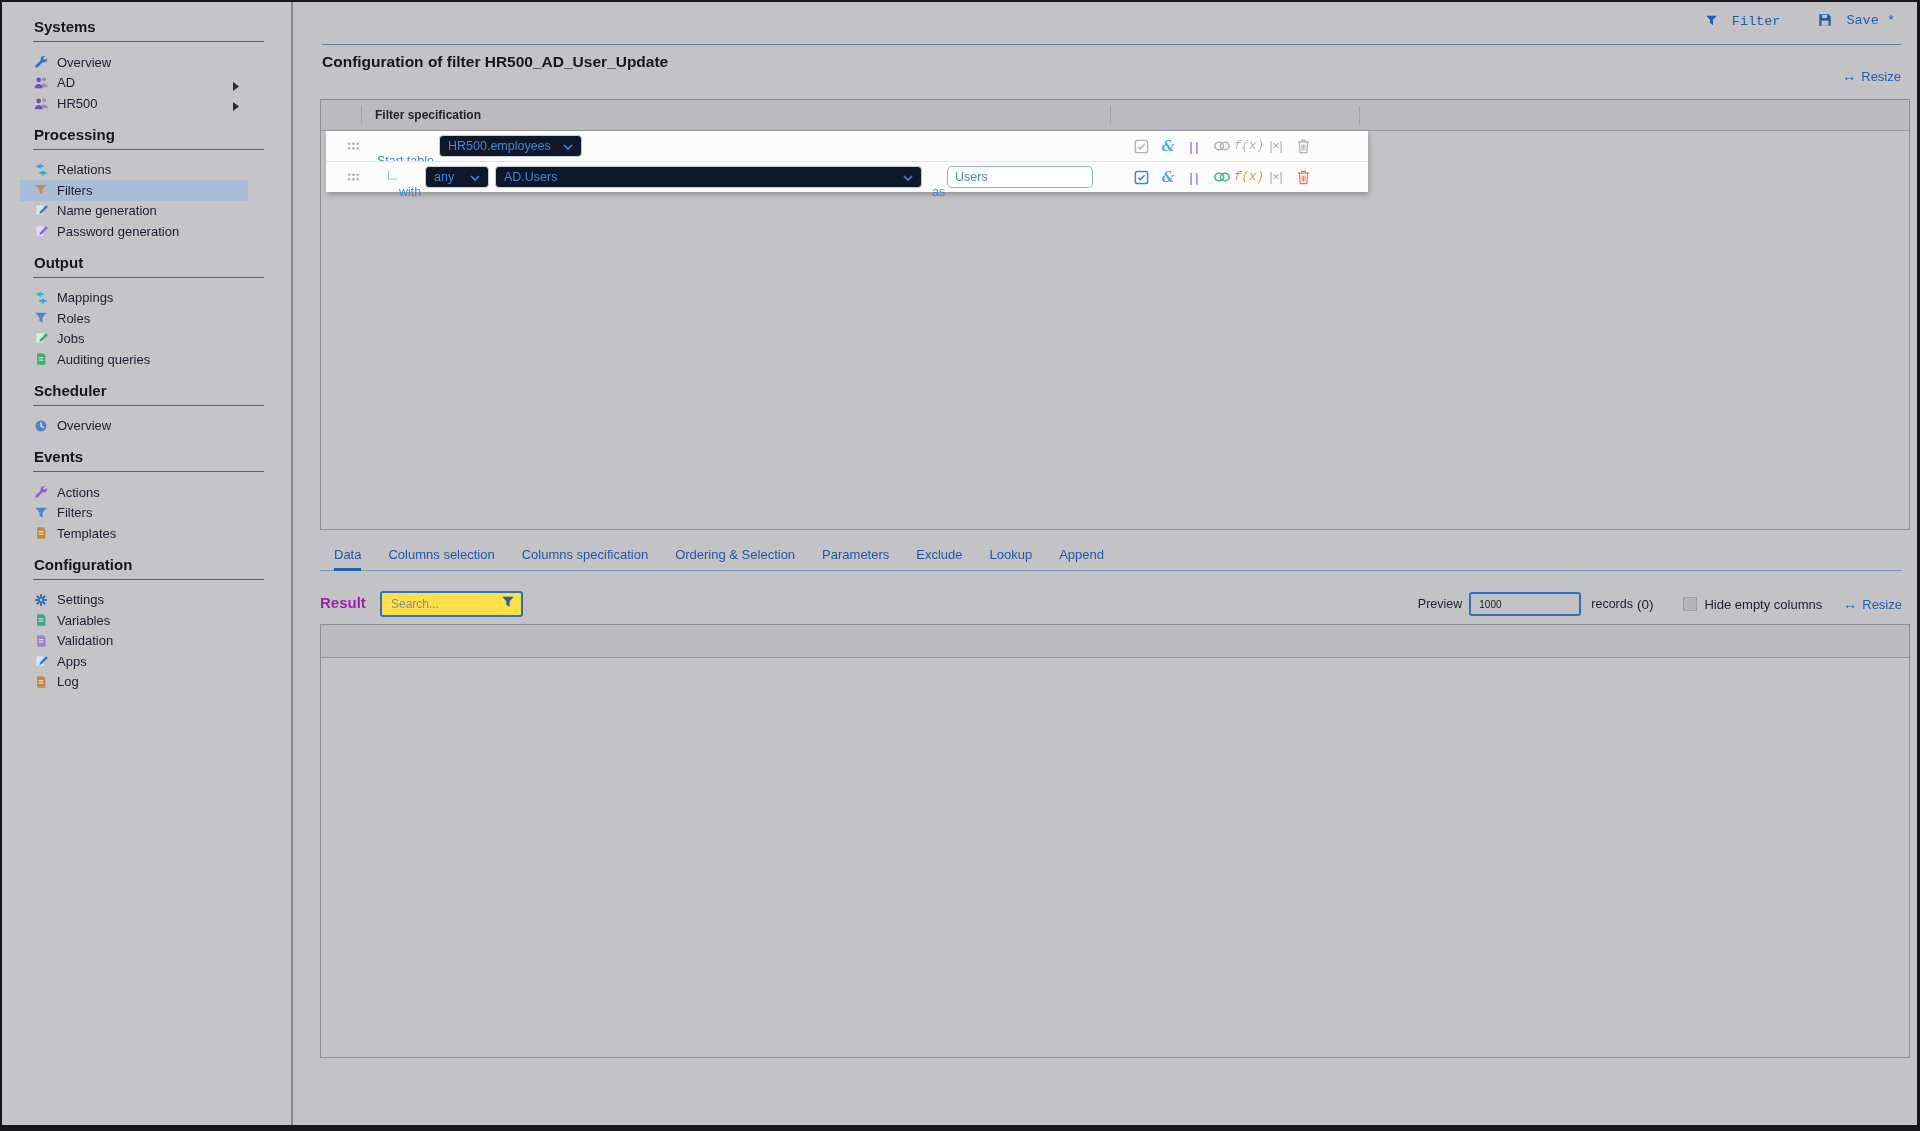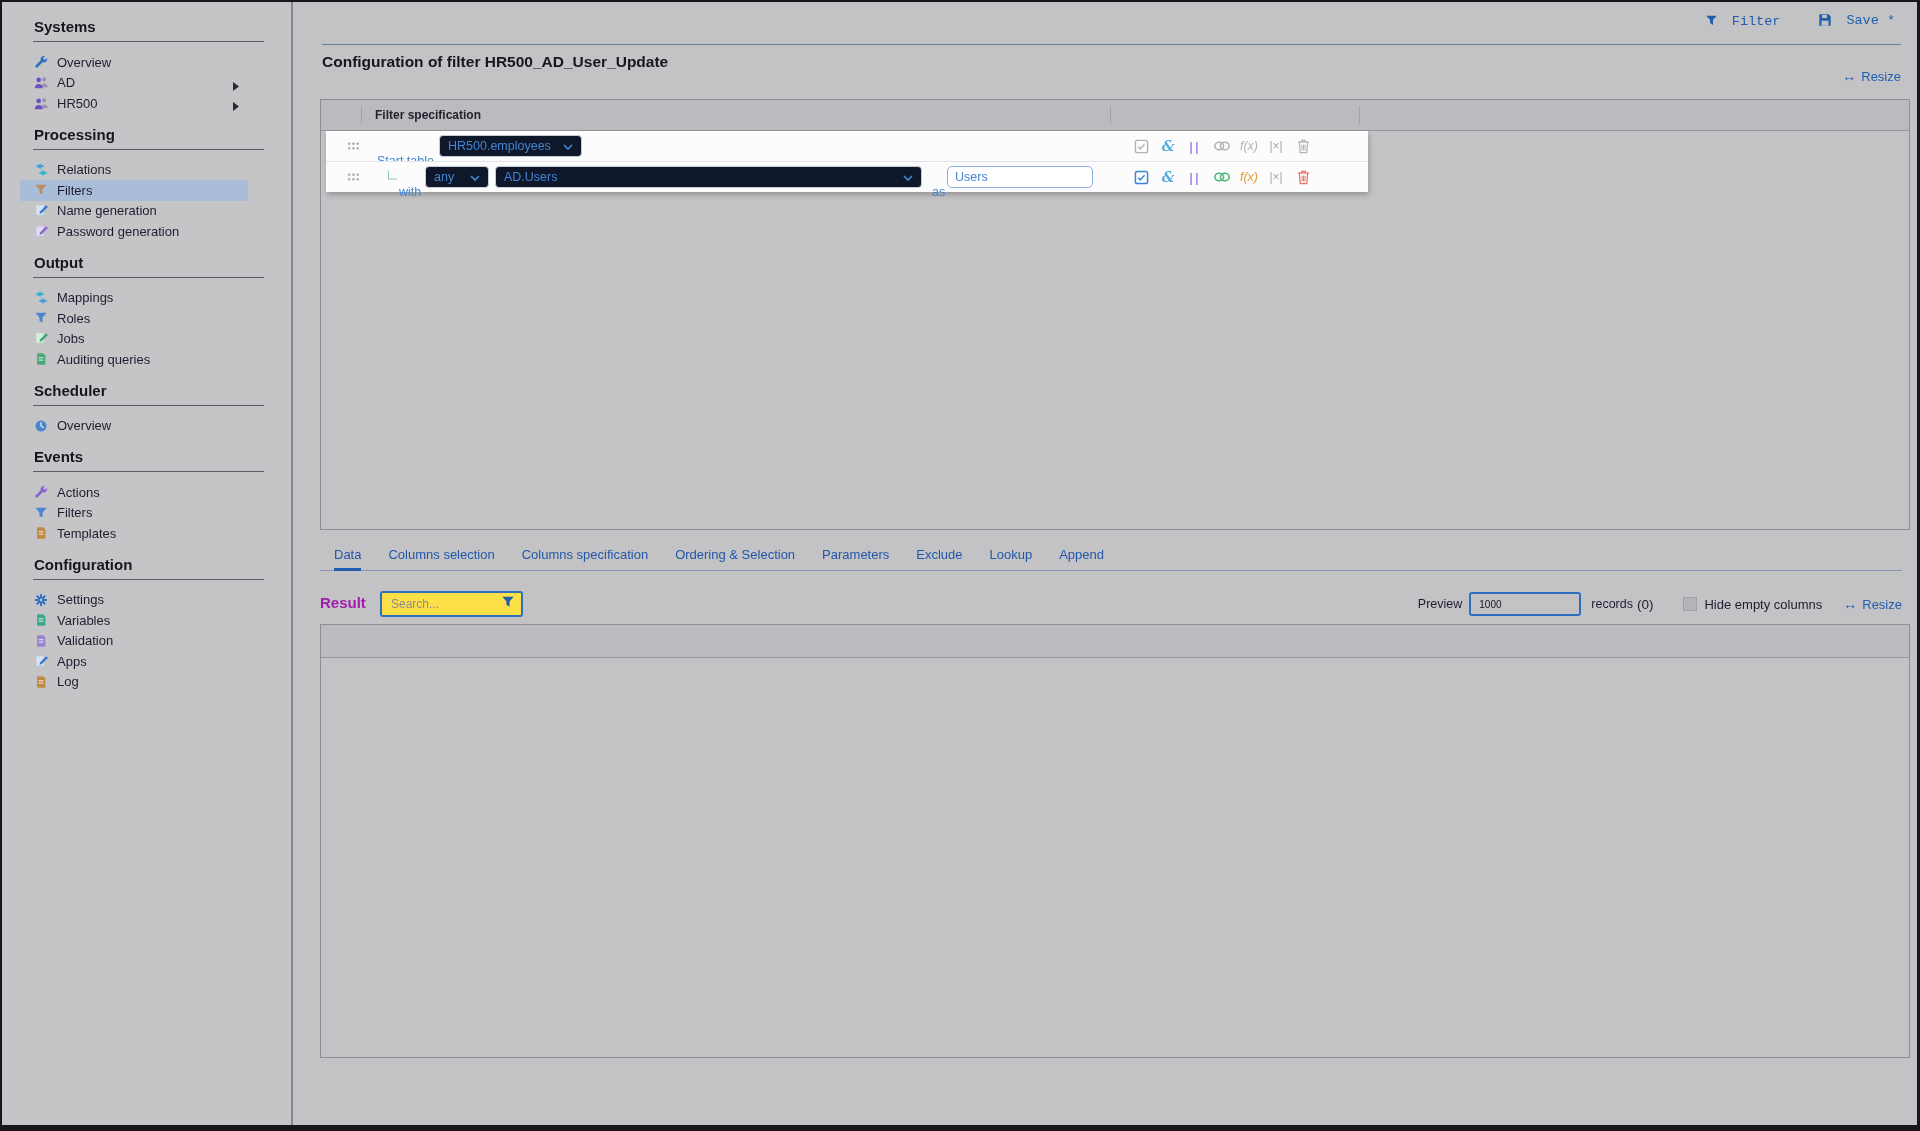--- a/index.html
+++ b/index.html
@@ -79,21 +79,21 @@
   }
   .alias-input {
     height:22px; background:#fff; border:1px solid #8ab2e0; border-radius:5px;
     color:#4285d2; font-size:12.5px; padding:0 7px; width:146px;
     font-family:"Liberation Sans", sans-serif; outline:none;
   }
   .row-icons { left:806px; display:flex; gap:9px; align-items:center; }
   .ric { width:18px; height:18px; display:flex; align-items:center; justify-content:center; cursor:pointer; font-size:12px; }
   .amp { font-family:"DejaVu Serif", serif; font-style:italic; font-weight:bold; font-size:14px; }
   .parallel { letter-spacing:2px; font-weight:bold; font-size:13px; }
-  .fx { font-style:italic; font-size:12.5px; white-space:nowrap; }
+  .fx { font-style:italic; font-size:12.5px; white-space:nowrap;font-family:Liberation Mono, monospace; }
   .excl { font-size:12px; color:#a8a8ae; }
 
   
   .tabs {
     position:absolute; left:25px; right:15px; top:545px;
     display:flex; gap:27px; padding-left:14px; border-bottom:1px solid #8494b4;
   }
   .tab { font-size:13px; color:#2257a8; padding-bottom:8px; cursor:pointer; position:relative; white-space:nowrap; }
   .tab.active::after { content:""; position:absolute; left:0; right:0; bottom:-1px; height:3px; background:#1f5fad; }
 

